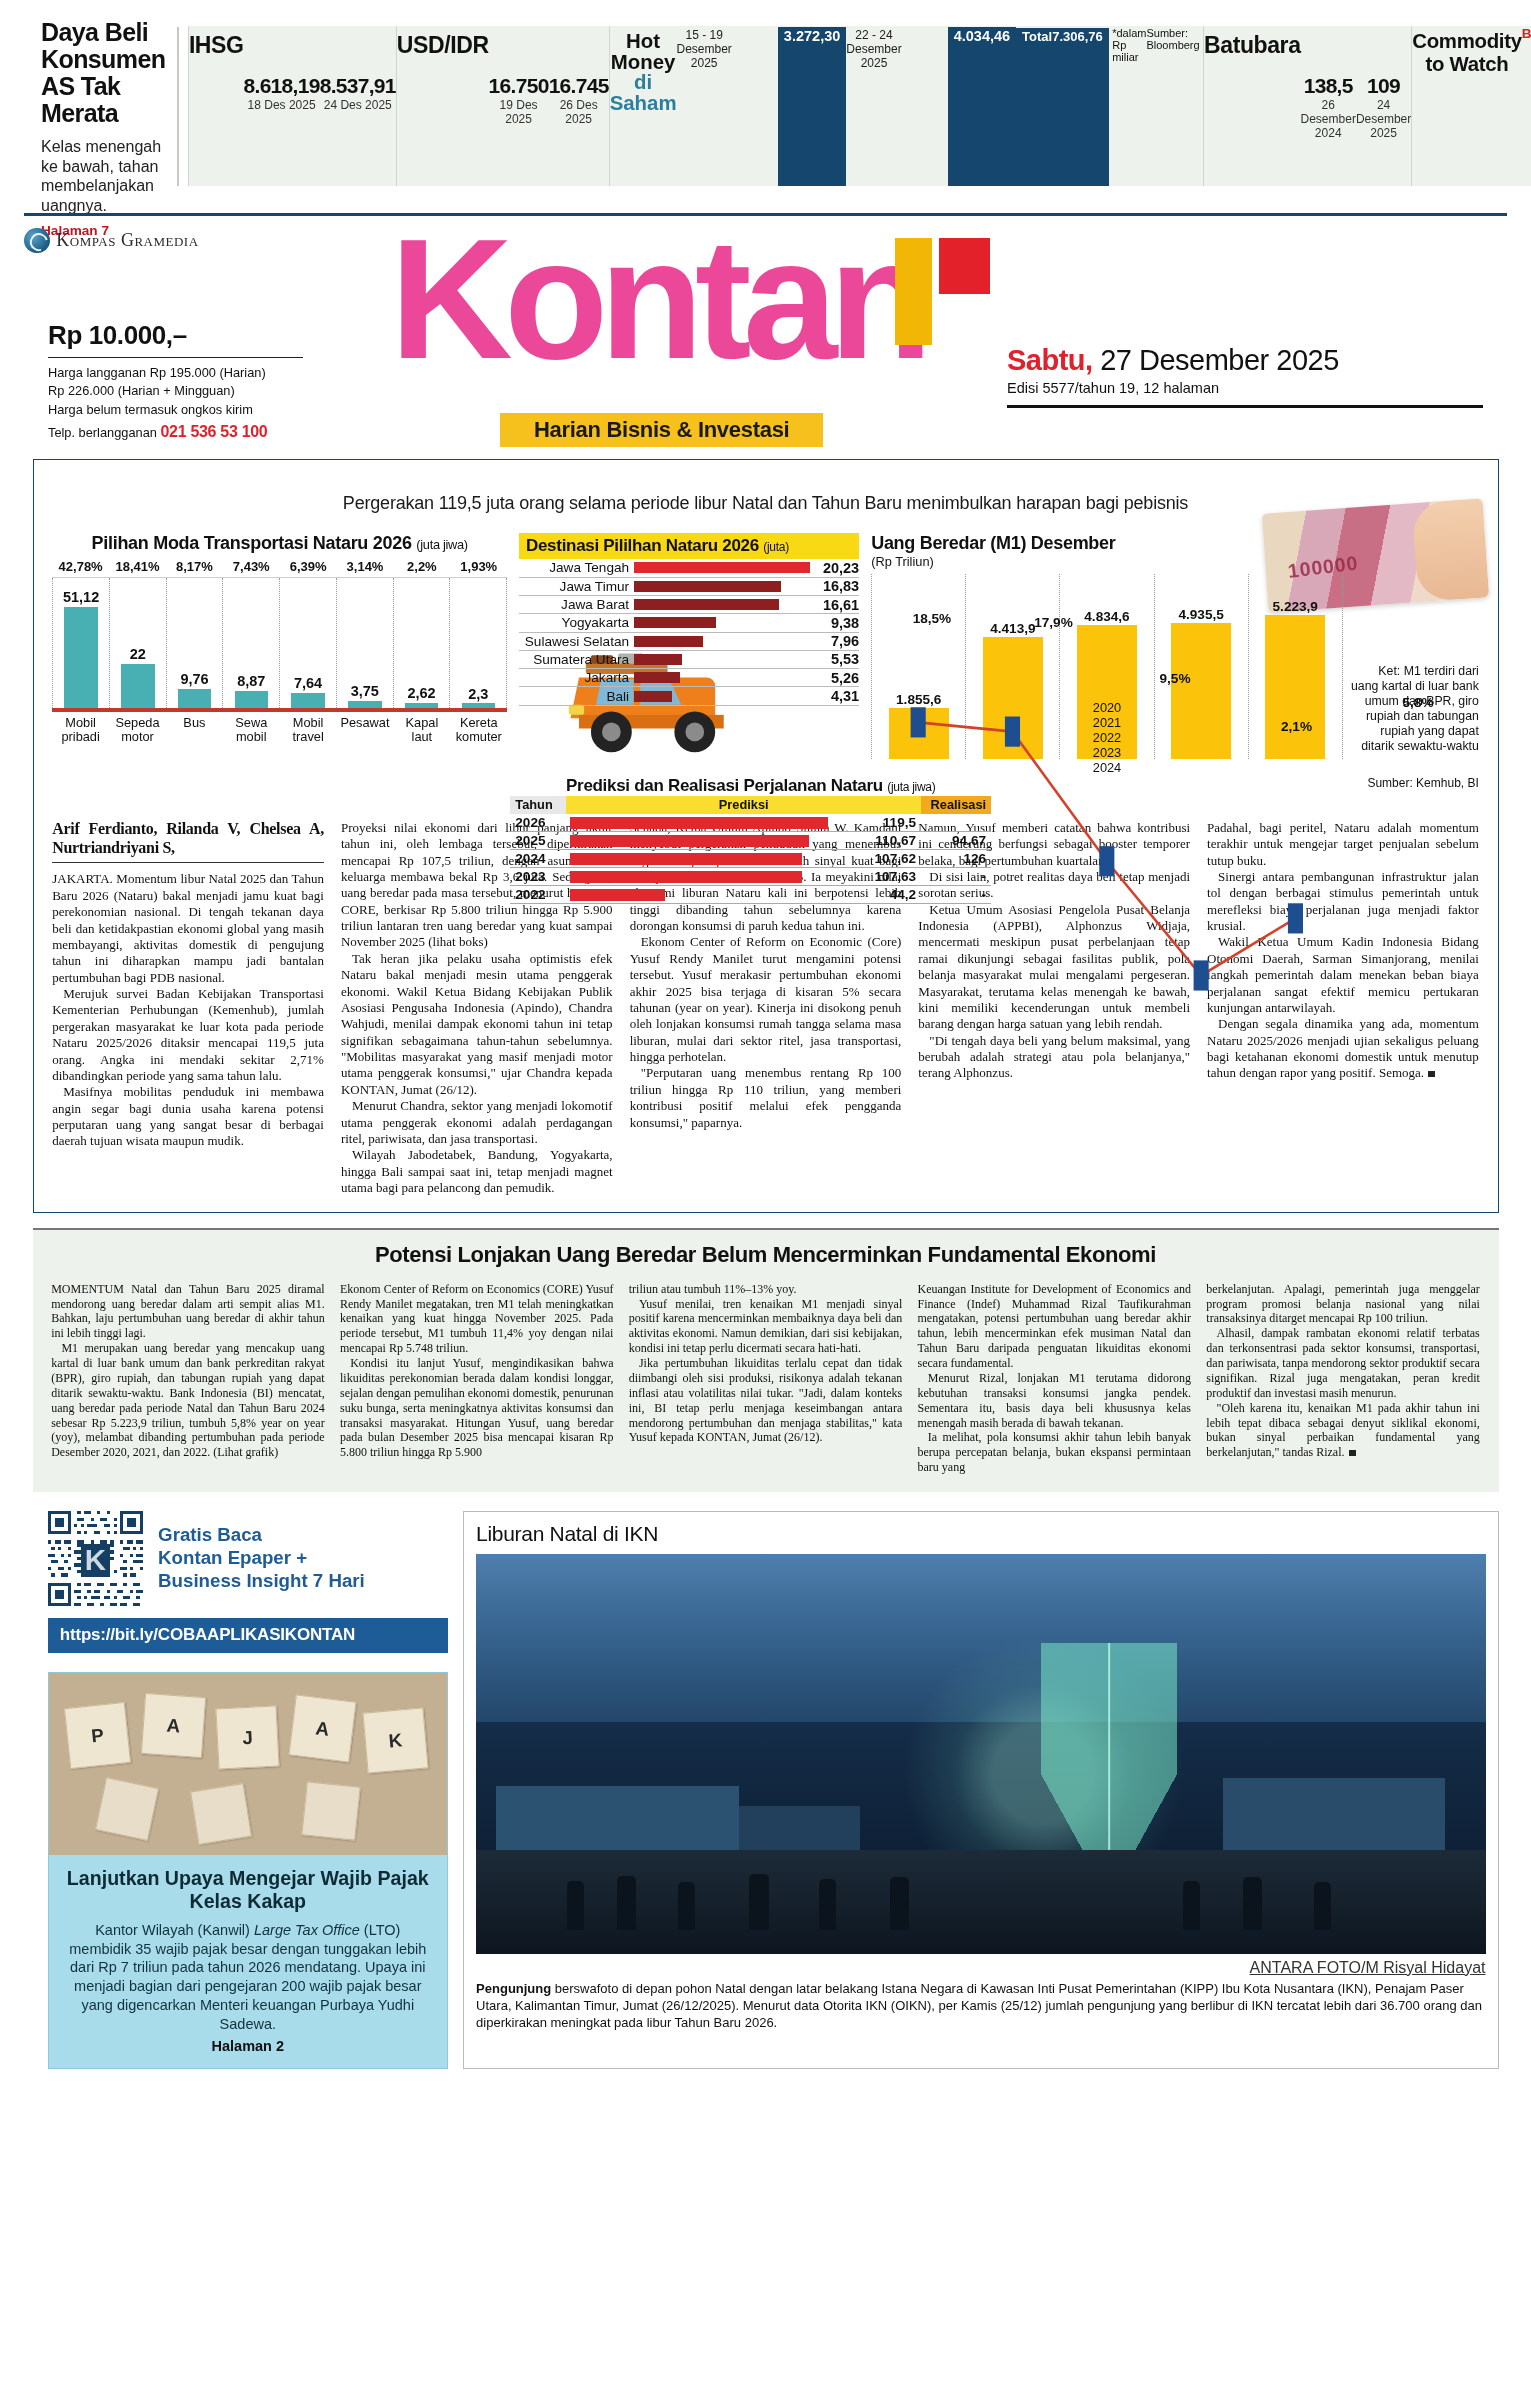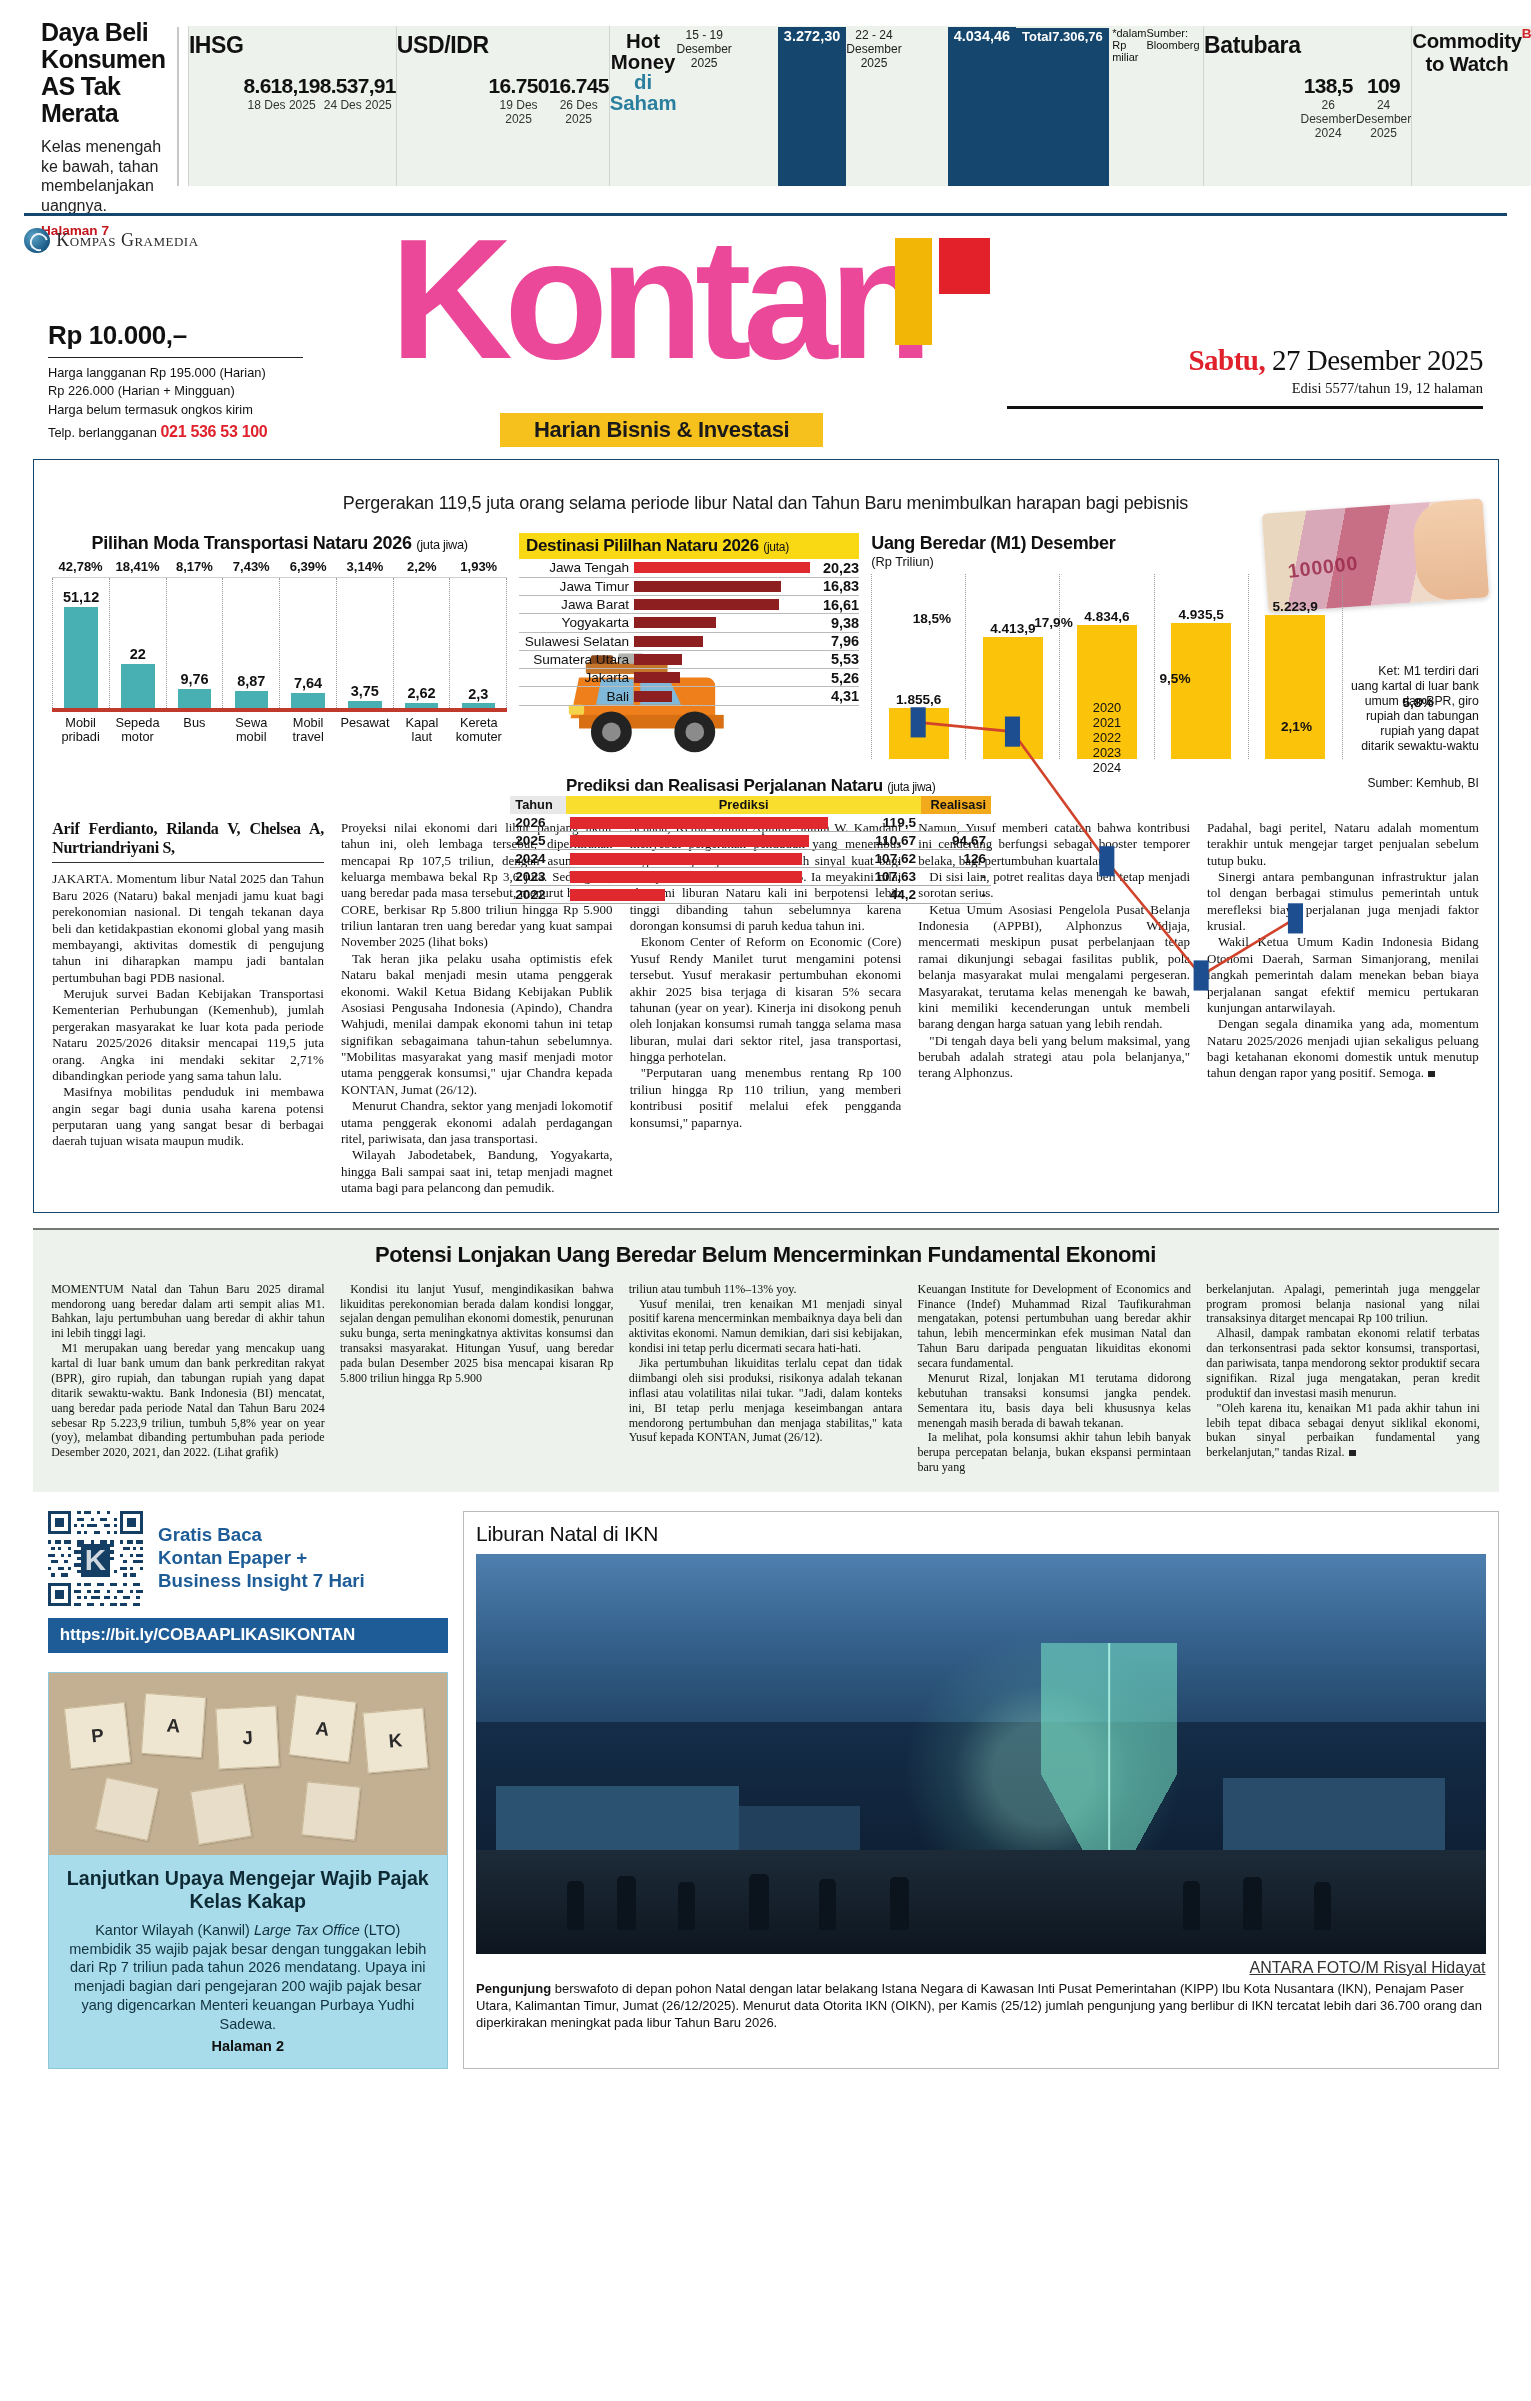--- a/index.html
+++ b/index.html
@@ -104,21 +104,21 @@
   .logo-word { font-family: Liberation Sans, sans-serif; font-weight: 700;
     font-size: 170px; line-height: .95; letter-spacing: -8.5px; color: #ec4899; }
   .logo-mark { position: absolute; right: 22px; top: 18.7px; width: 102px; height: 112px; }
   .logo-mark i { position: absolute; display: block; }
   .lm-y { left: 0; top: 0; width: 37px; height: 107px; background: #f2b706; }
   .lm-r { left: 44px; top: 0; width: 51px; height: 56px; background: #e2212a; }
 
   .tagline { position: absolute; left: 476px; top: 197px; background: #f6c01d;
     padding: 4.3px 34px; font-weight: 800; font-size: 22px; color: #1a1a1a; letter-spacing: -0.3px; }
 
-  .dateblk { position: absolute; right: 24px; top: 128px; text-align: right; width: 476px; font-family: Liberation Serif, serif; }
+  .dateblk { position: absolute; right: 24px; top: 128px; text-align: left; width: 476px; }
   .date-main { font-size: 29px; letter-spacing: -0.5px; }
   .date-main b { color: #e0202a; font-weight: 700; }
   .date-sub { font-size: 14.5px; margin-top: 3.4px; }
   .date-hr { border-top: 3.4px solid #111; margin-top: 8.5px; }
 
   
   .frame { border: 1.7px solid #14466e; margin: 6.8px 8.5px 0; padding: 12px 18.7px 15.3px; position: relative; }
   .headline { text-align: center; font-family: "Liberation Serif", serif; font-weight: 400;
     font-size: 66px; letter-spacing: -0.9px; line-height: 1.02; margin: 10.2px 0 0; }
   .deck { text-align: center; font-size: 18px; margin-top: 20.4px; color: #1a1a1a; letter-spacing: -0.2px; }
@@ -723,20 +723,21 @@
   </div>
 
   <div class="sec">
     <div class="sec-title">Potensi Lonjakan Uang Beredar Belum Mencerminkan Fundamental Ekonomi</div>
     <div class="sec-cols">
       <div class="sec-col" id="s1">
           <p class="first">MOMENTUM Natal dan Tahun Baru 2025 diramal mendorong uang beredar dalam arti sempit alias M1. Bahkan, laju pertumbuhan uang beredar di akhir tahun ini lebih tinggi lagi.</p>
           <p class="">M1 merupakan uang beredar yang mencakup uang kartal di luar bank umum dan bank perkreditan rakyat (BPR), giro rupiah, dan tabungan rupiah yang dapat ditarik sewaktu-waktu. Bank Indonesia (BI) mencatat, uang beredar pada periode Natal dan Tahun Baru 2024 sebesar Rp 5.223,9 triliun, tumbuh 5,8% year on year (yoy), melambat dibanding pertumbuhan pada periode Desember 2020, 2021, dan 2022. (Lihat grafik)</p>
         </div>
       <div class="sec-col" id="s2">
+          <p class="first">Ekonom Center of Reform on Economics (CORE) Yusuf Rendy Manilet megatakan, tren M1 telah meningkatkan kenaikan yang kuat hingga November 2025. Pada periode tersebut, M1 tumbuh 11,4% yoy dengan nilai mencapai Rp 5.748 triliun.</p>
           <p class="">Kondisi itu lanjut Yusuf, mengindikasikan bahwa likuiditas perekonomian berada dalam kondisi longgar, sejalan dengan pemulihan ekonomi domestik, penurunan suku bunga, serta meningkatnya aktivitas konsumsi dan transaksi masyarakat. Hitungan Yusuf, uang beredar pada bulan Desember 2025 bisa mencapai kisaran Rp 5.800 triliun hingga Rp 5.900</p>
         </div>
       <div class="sec-col" id="s3">
           <p class="first">triliun atau tumbuh 11%–13% yoy.</p>
           <p class="">Yusuf menilai, tren kenaikan M1 menjadi sinyal positif karena mencerminkan membaiknya daya beli dan aktivitas ekonomi. Namun demikian, dari sisi kebijakan, kondisi ini tetap perlu dicermati secara hati-hati.</p>
           <p class="">Jika pertumbuhan likuiditas terlalu cepat dan tidak diimbangi oleh sisi produksi, risikonya adalah tekanan inflasi atau volatilitas nilai tukar. "Jadi, dalam konteks ini, BI tetap perlu menjaga keseimbangan antara mendorong pertumbuhan dan menjaga stabilitas," kata Yusuf kepada KONTAN, Jumat (26/12).</p>
         </div>
       <div class="sec-col" id="s4">
           <p class="first">Keuangan Institute for Development of Economics and Finance (Indef) Muhammad Rizal Taufikurahman mengatakan, potensi pertumbuhan uang beredar akhir tahun, lebih mencerminkan efek musiman Natal dan Tahun Baru daripada penguatan likuiditas ekonomi secara fundamental.</p>
           <p class="">Menurut Rizal, lonjakan M1 terutama didorong kebutuhan transaksi konsumsi jangka pendek. Sementara itu, basis daya beli khususnya kelas menengah masih berada di bawah tekanan.</p>

